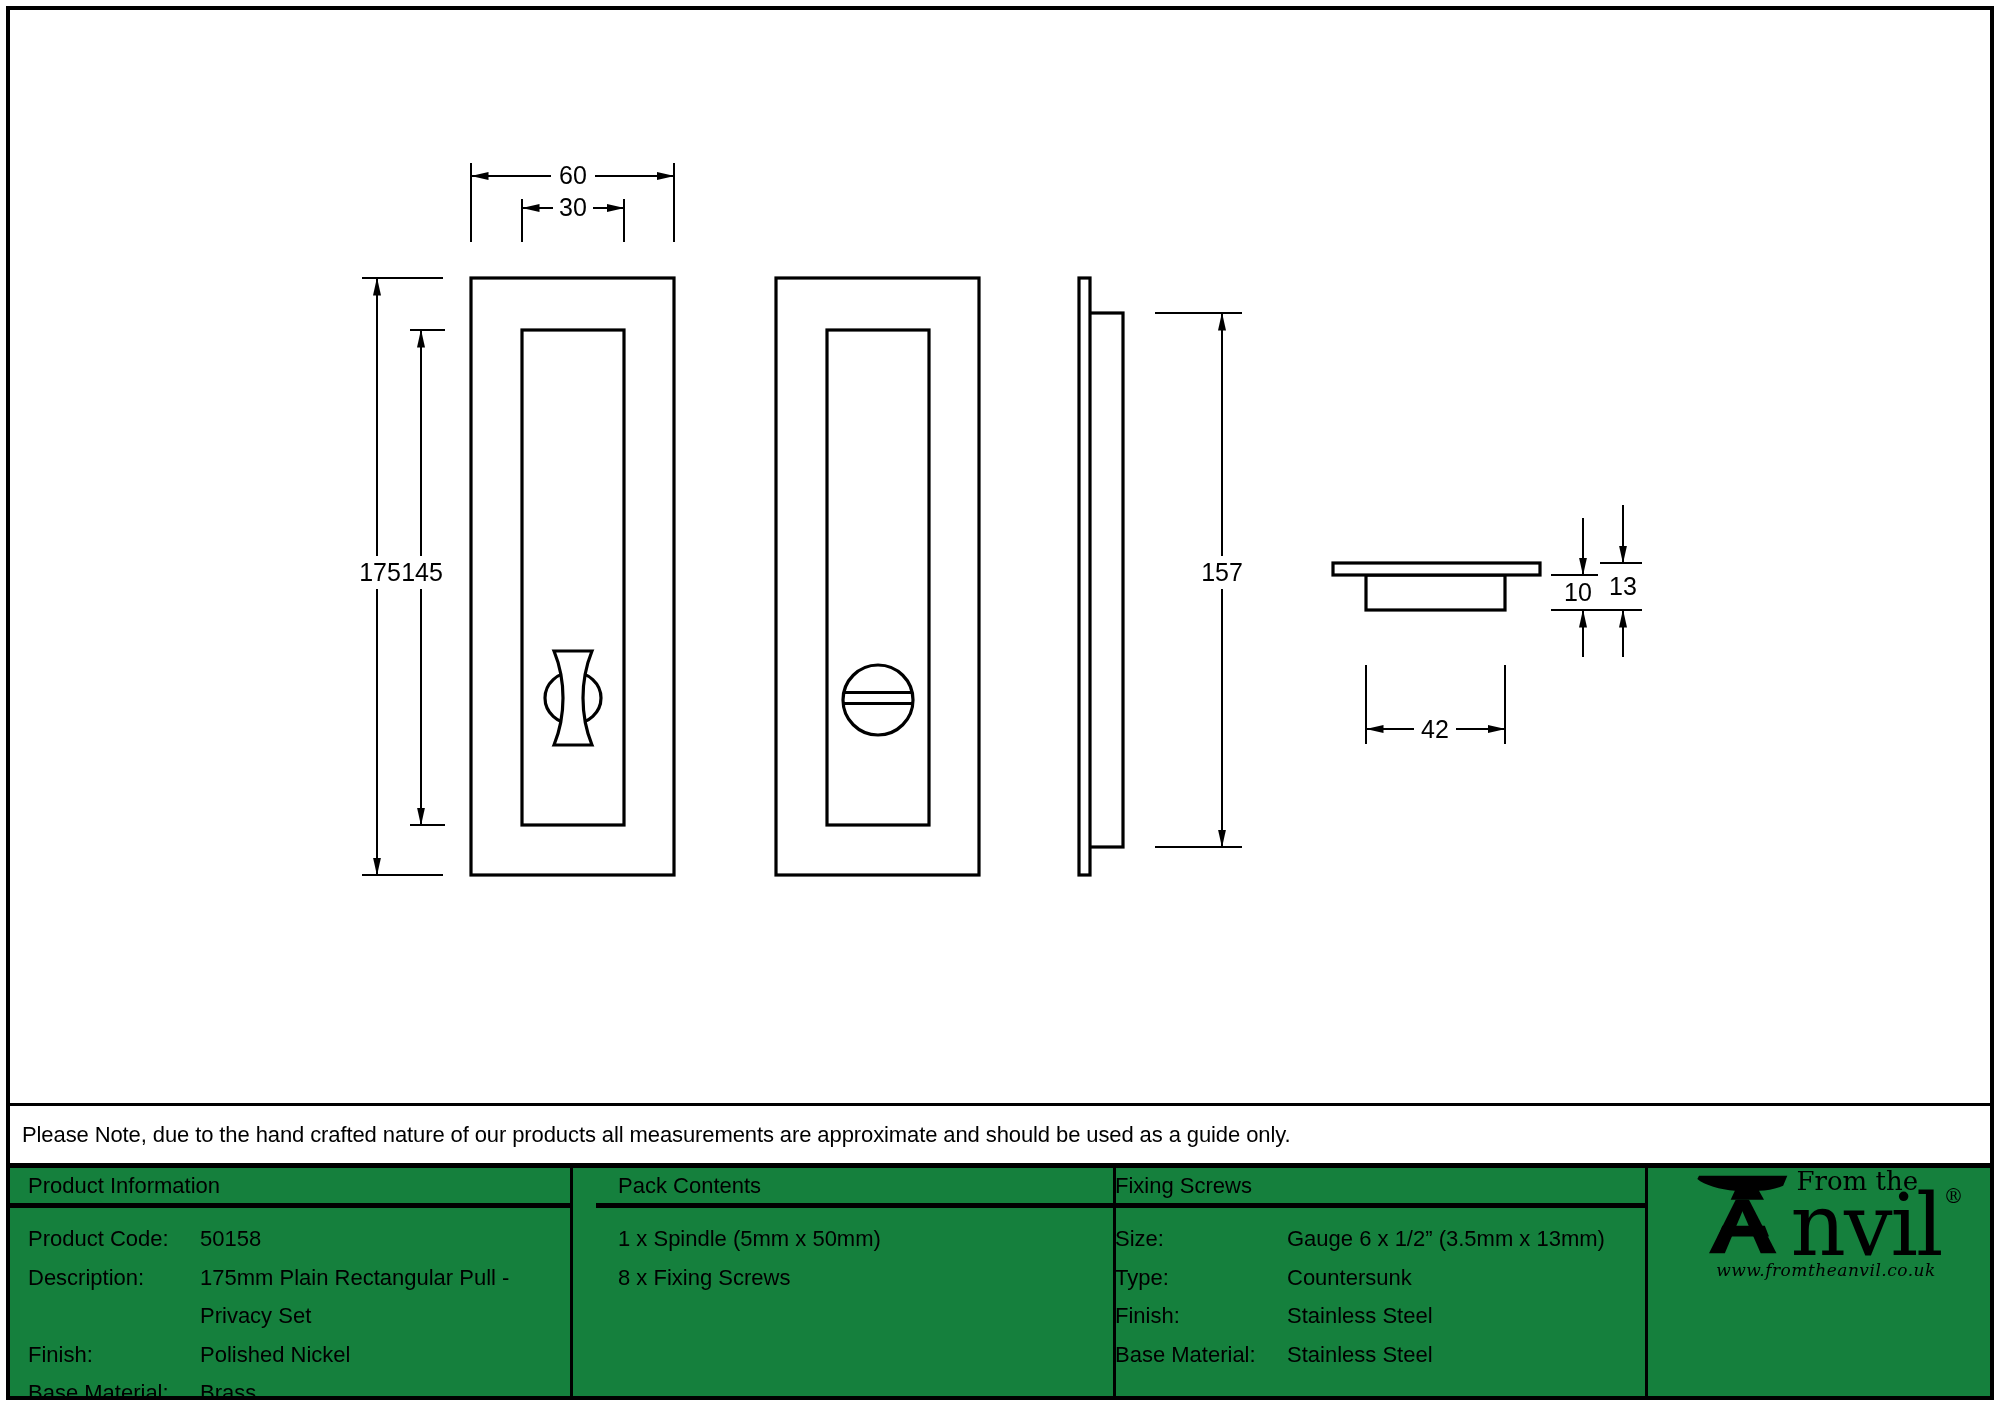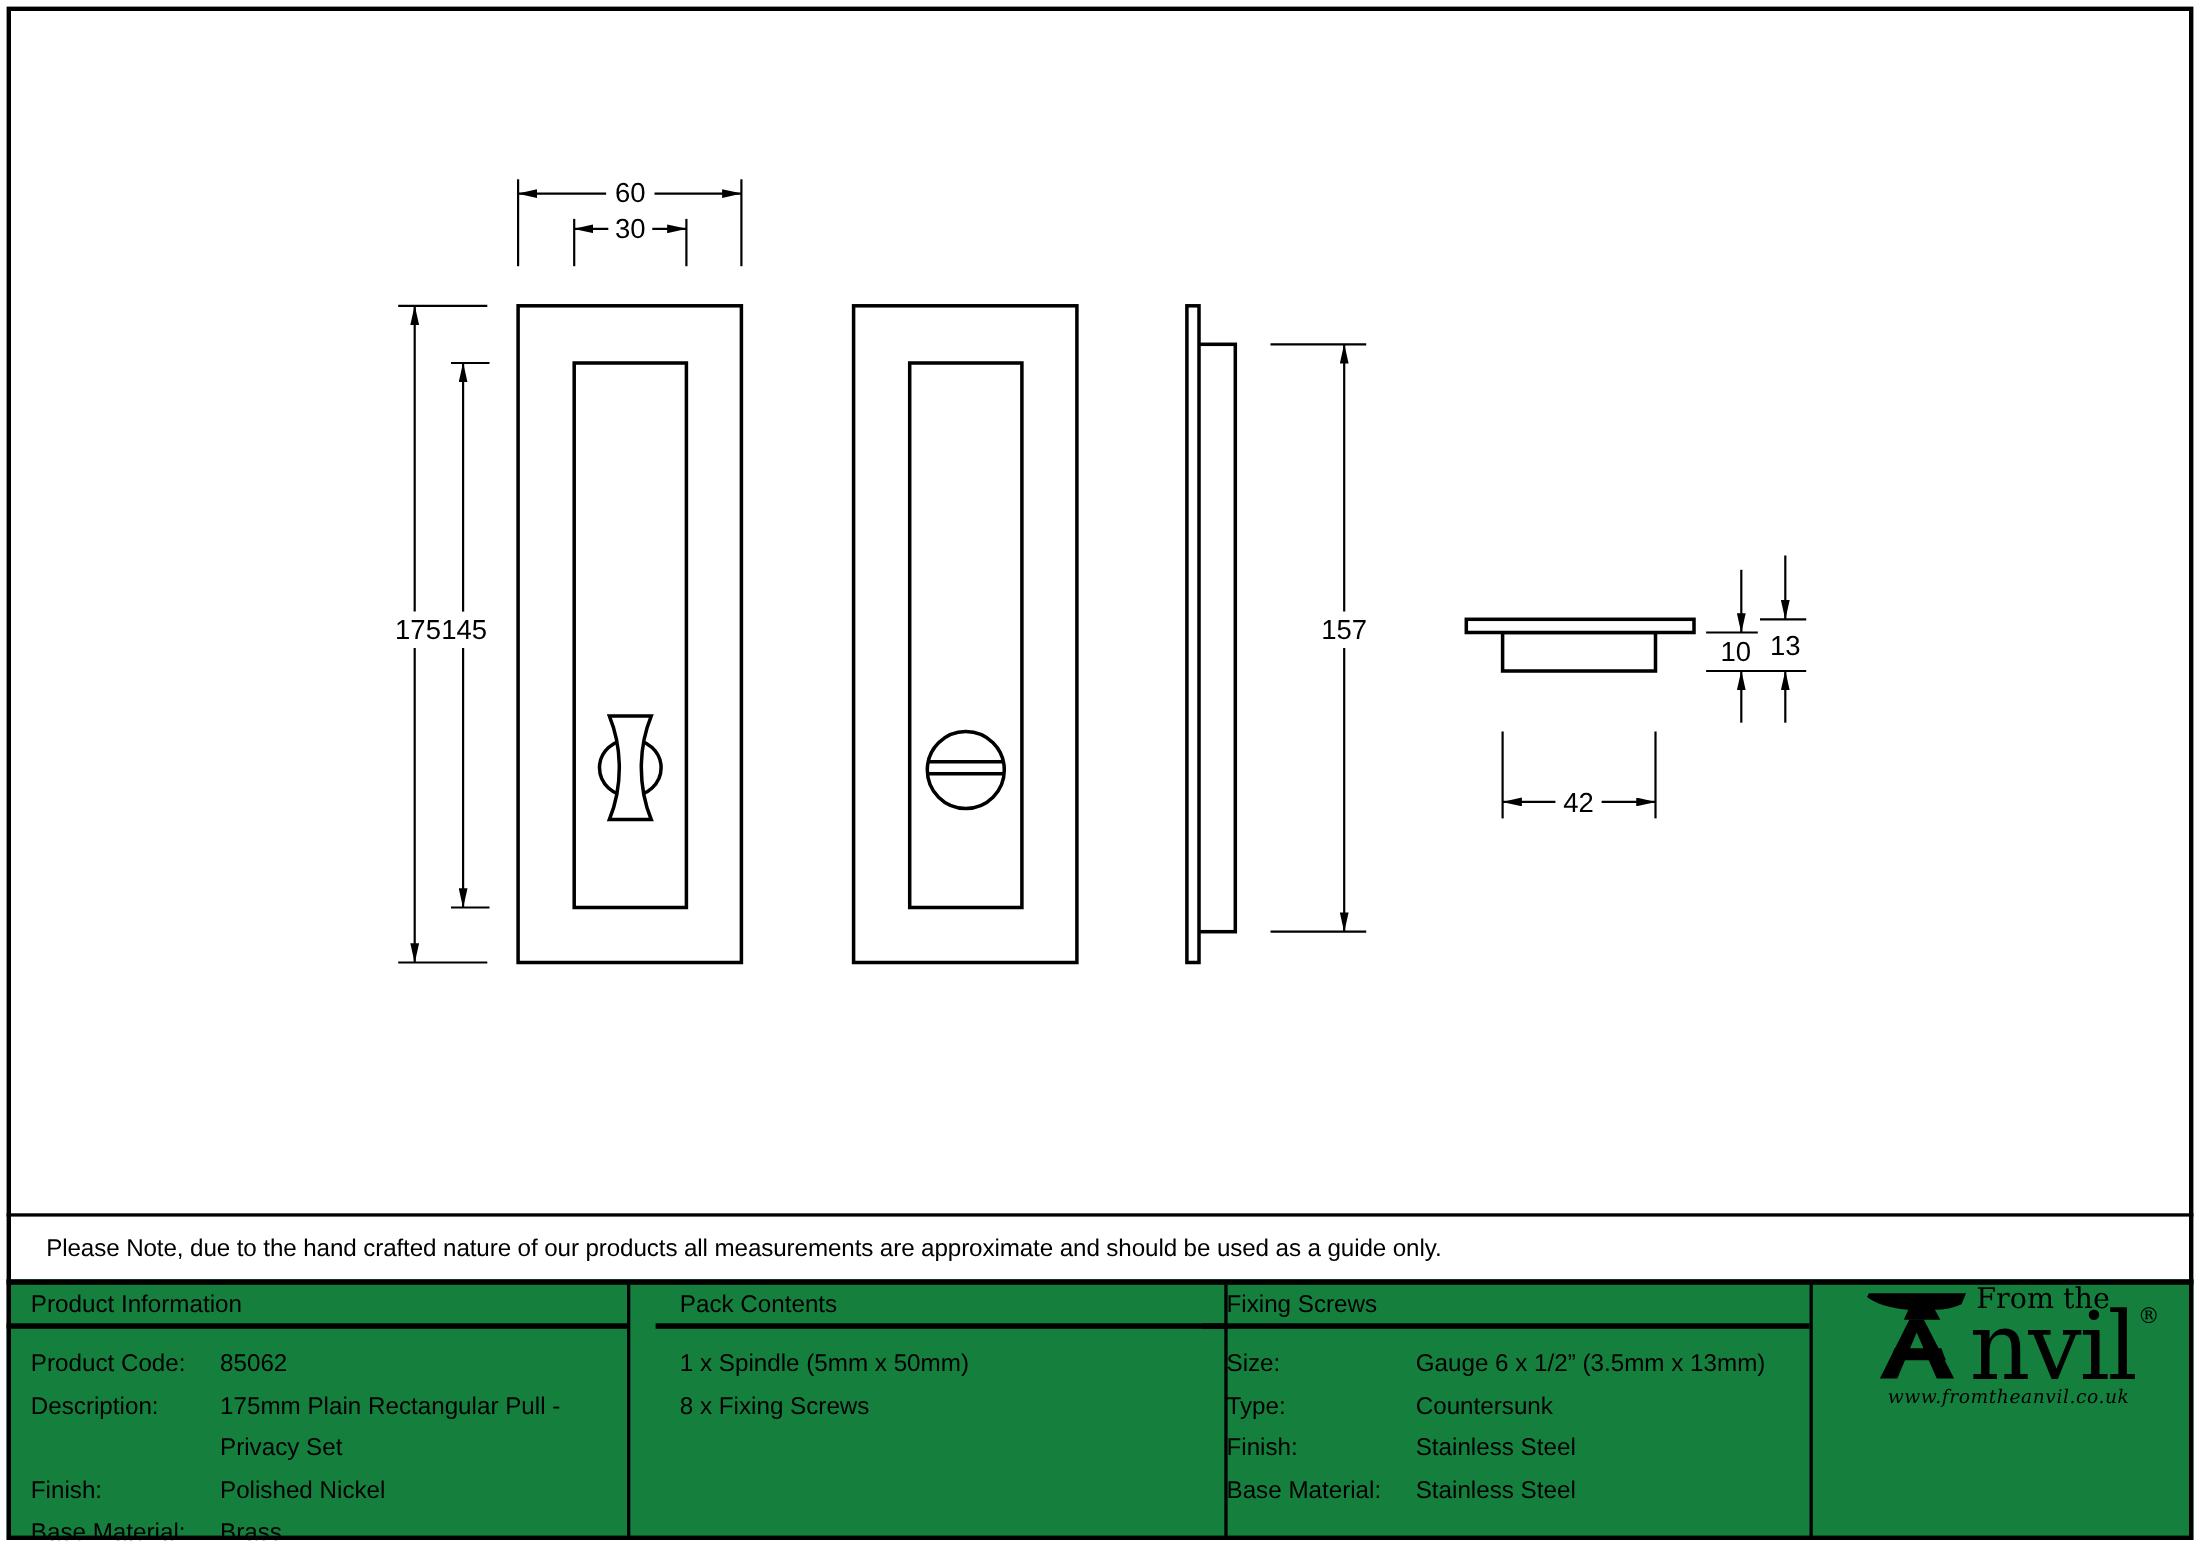--- a/index.html
+++ b/index.html
@@ -12,21 +12,21 @@
   
   svg.drawing{position:absolute;left:0;top:0;z-index:1;}
   .part{fill:none;stroke:#000;stroke-width:3.2;stroke-linejoin:miter;}
   .part-fill{fill:#fff;stroke:#000;stroke-width:3.2;stroke-linejoin:miter;}
   .dimline{stroke:#000;stroke-width:2;fill:none;}
   .dimtext{font-family:"Liberation Sans",sans-serif;font-size:25px;fill:#000;text-anchor:middle;}
 
   
   .note-row{position:absolute;left:6px;right:6px;top:1103px;height:60px;
             border-top:3px solid #000;display:flex;align-items:center;
-            padding-left:36px;box-sizing:border-box;font-size:22px;letter-spacing:-0.1px;z-index:5;}
+            padding-left:16px;box-sizing:border-box;font-size:22px;letter-spacing:-0.1px;z-index:5;}
 
   
   .bottom{position:absolute;left:6px;right:6px;top:1163px;bottom:6px;
           border-top:5px solid #000;box-sizing:border-box;z-index:5;background:#15803d;}
   .col{position:absolute;top:0;bottom:0;border-right:3px solid #000;box-sizing:content-box;}
   .col1{left:0;width:564px;}
   .col2{left:590px;width:517px;}
   .col3{left:1087px;width:552px;}
   .col4{left:1642px;right:0;border-right:none;display:flex;justify-content:center;}
   .col-header{height:35px;line-height:36px;border-bottom:5px solid #000;
@@ -146,21 +146,21 @@
     <span>Please Note, due to the hand crafted nature of our products all measurements are approximate and should be used as a guide only.</span>
   </div>
 
   <div class="bottom">
 
     <div class="col col1">
       <div class="col-header">Product Information</div>
       <div class="col-body">
         <div class="kv">
           <span class="k">Product Code:</span>
-          <span class="v">85062</span>
+          <span class="v">50158</span>
         </div>
         <div class="kv">
           <span class="k">Description:</span>
           <span class="v">175mm Plain Rectangular Pull -</span>
         </div>
         <div class="kv">
           <span class="k"></span>
           <span class="v">Privacy Set</span>
         </div>
         <div class="kv">

